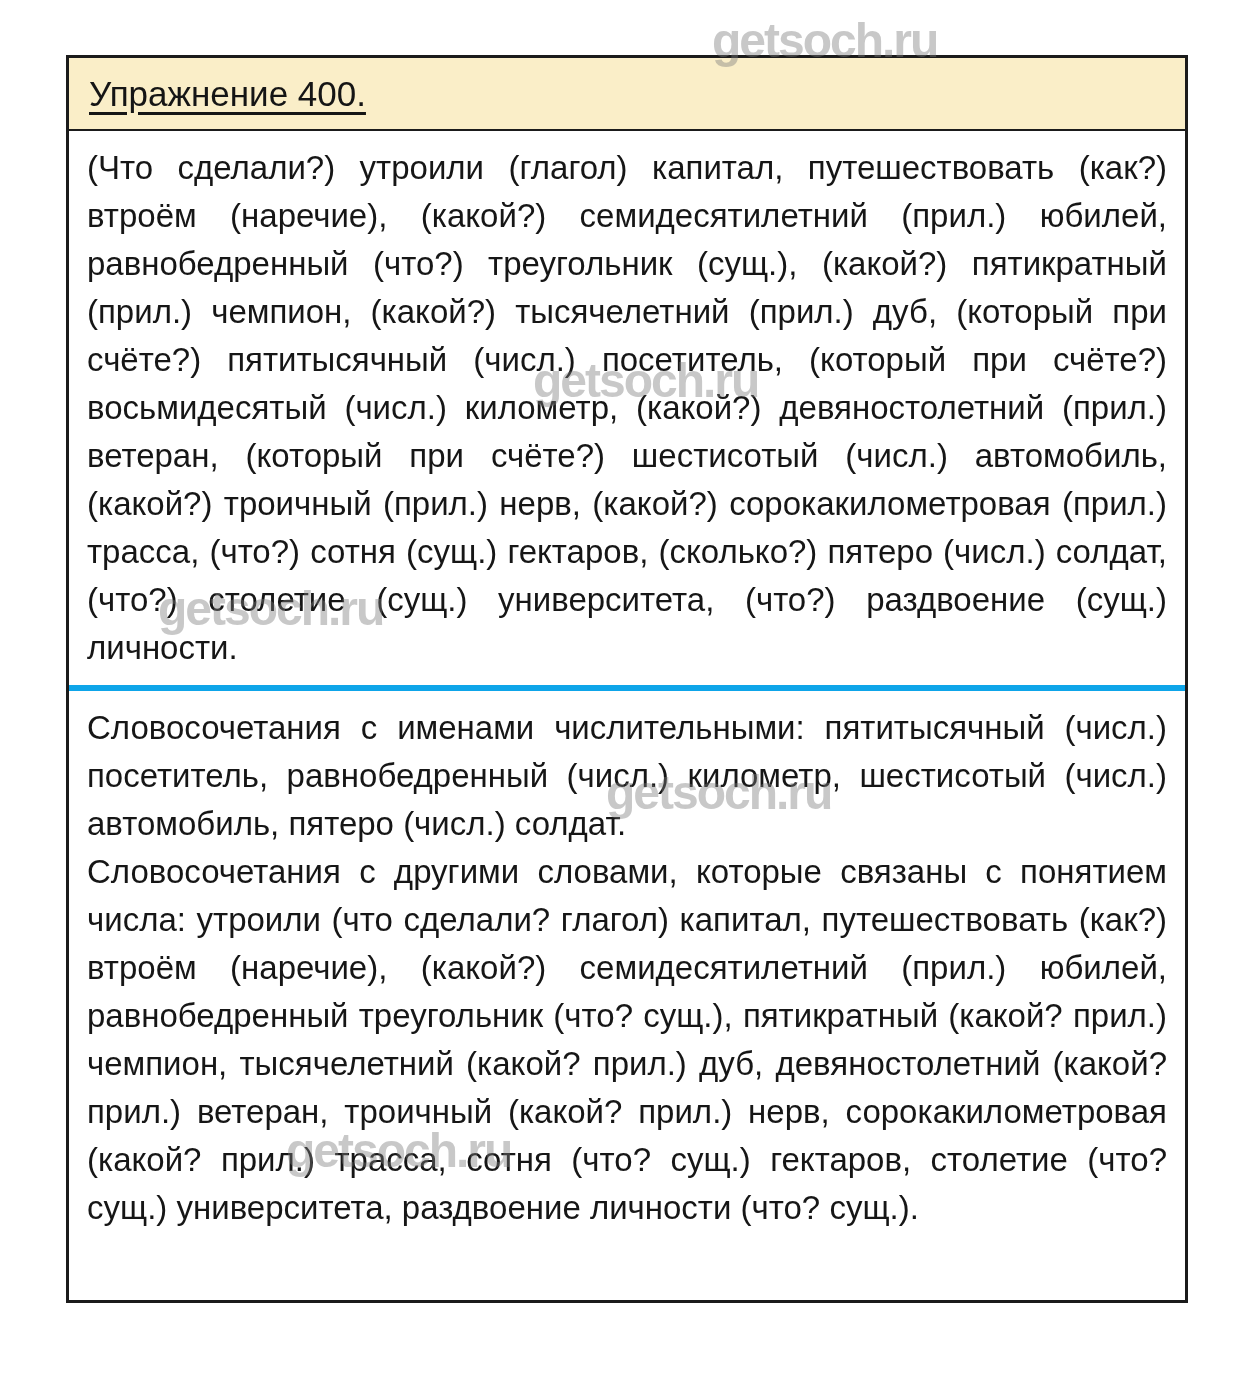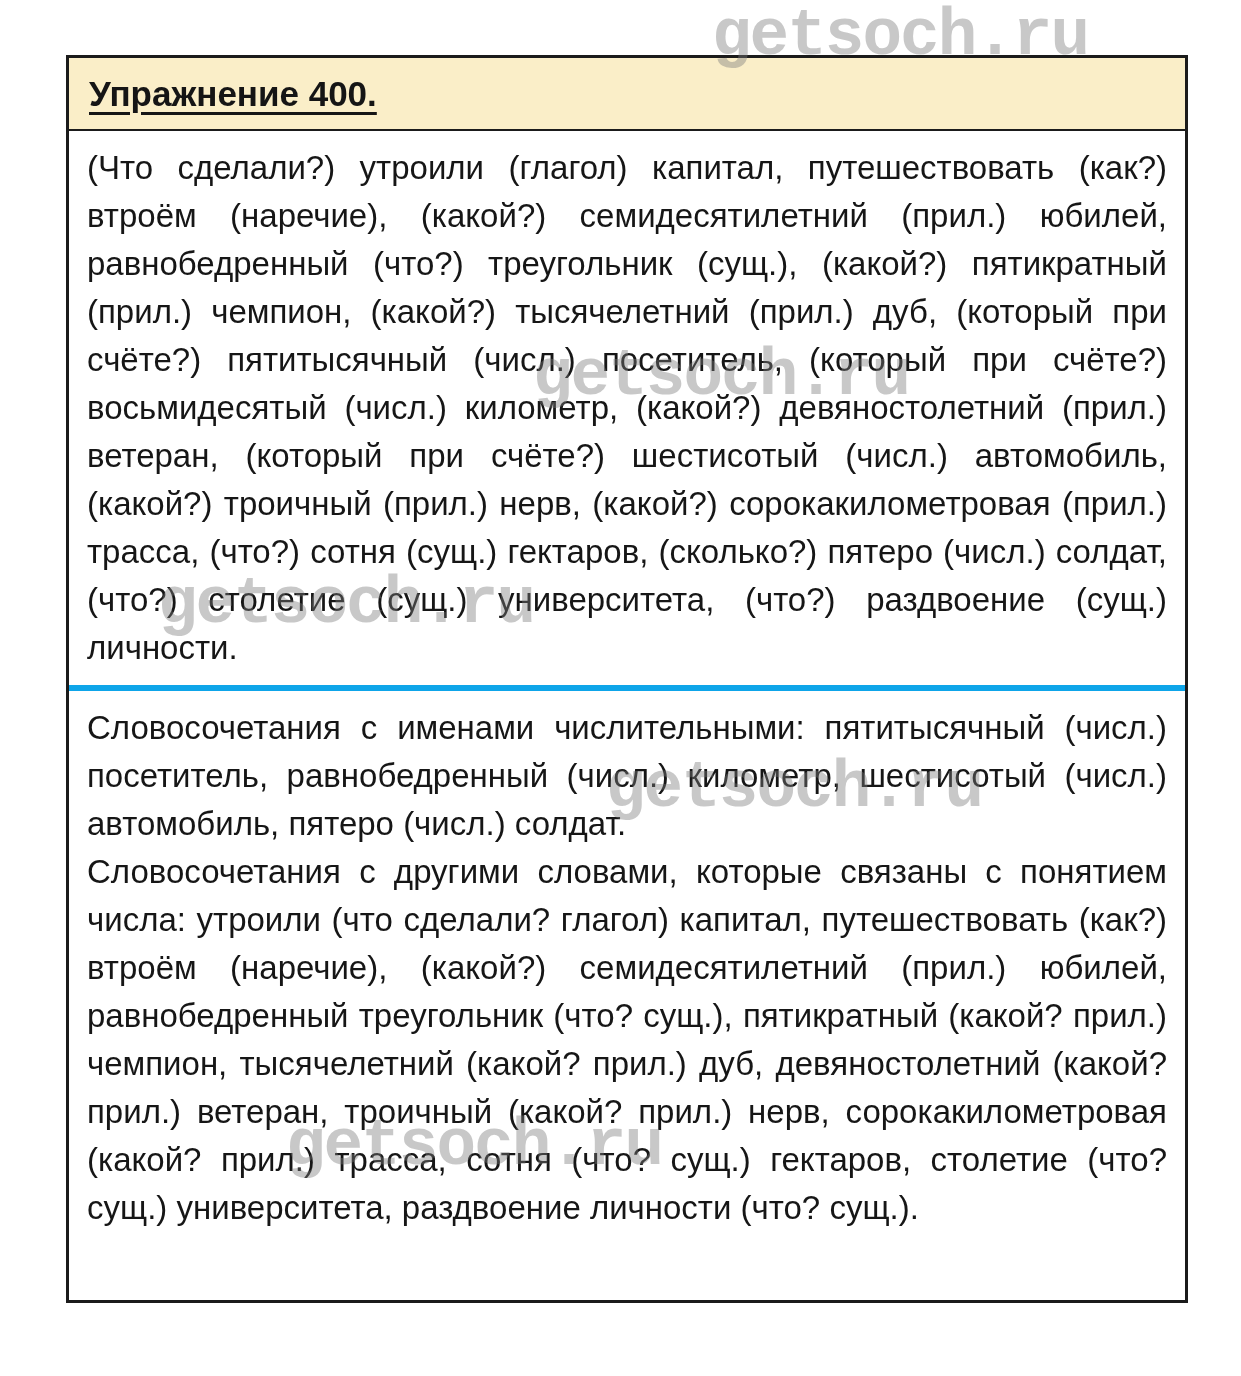--- a/index.html
+++ b/index.html
@@ -13,29 +13,30 @@
     overflow: hidden;
   }
   .page {
     position: relative;
     width: 1241px;
     height: 1376px;
   }
   
   .watermark {
     position: absolute;
-    font-family: Liberation Mono, monospace;
+    font-family: Liberation Sans, sans-serif;
     font-weight: 700;
-    font-size: 66px;
+    font-size: 48px;
     line-height: 1;
     letter-spacing: -2px;
     color: rgba(125, 125, 125, 0.42);
     z-index: 5;
     white-space: nowrap;
     pointer-events: none;
+    margin-top: 13px;
   }
   .wm1 { left: 712px; top: 4px; }
   .wm2 { left: 533px; top: 344px; }
   .wm3 { left: 158px; top: 572px; }
   .wm4 { left: 606px; top: 756px; }
   .wm5 { left: 286px; top: 1114px; }
 
   
   .answer-table {
     position: absolute;
@@ -51,21 +52,21 @@
     height: 73px;
     box-sizing: border-box;
     background: #faeec8;
     border-bottom: 2px solid #1b1b1b;
     display: flex;
     align-items: center;
     padding: 0 20px;
   }
   .header-title {
     font-size: 35px;
-    font-weight: 700;
+    font-weight: 400;
     text-decoration: underline;
     text-underline-offset: 6px;
     color: #151515;
   }
   .body-row {
     box-sizing: border-box;
     padding: 13px 18px 0 18px;
     font-size: 33px;
     line-height: 48px;
     text-align: justify;

